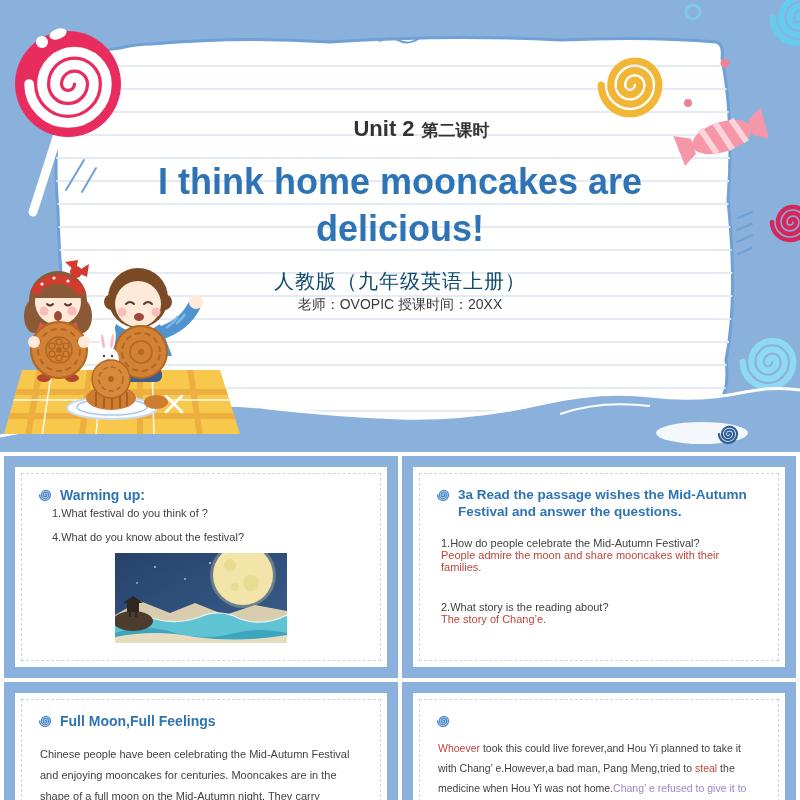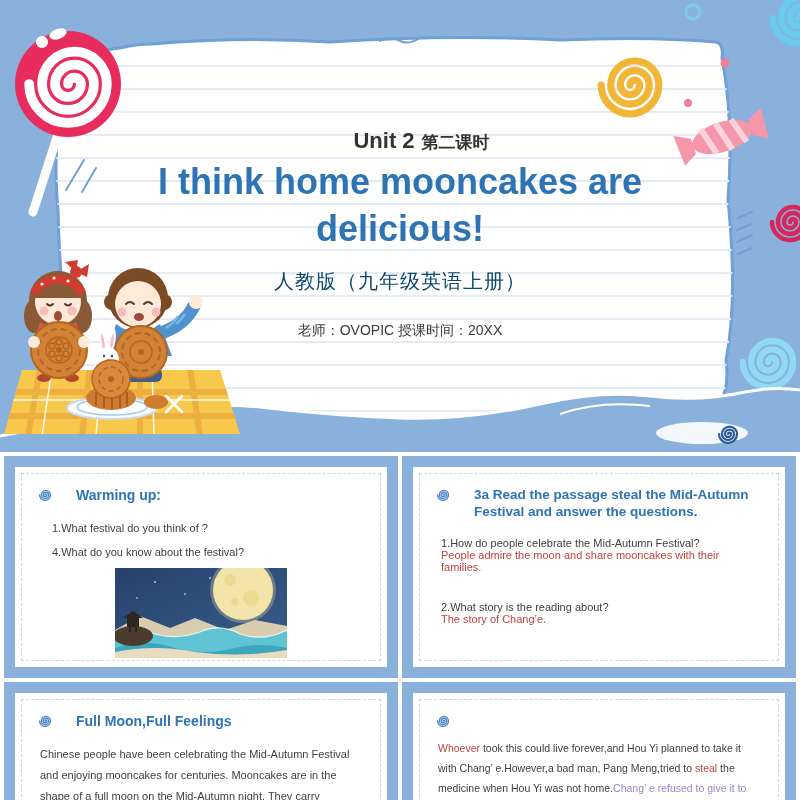--- a/index.html
+++ b/index.html
@@ -4,40 +4,40 @@
 <style>
   html,body{margin:0;padding:0;}
   body{width:800px;height:800px;overflow:hidden;background:#ffffff;
        font-family:"Liberation Sans", sans-serif;}
   .page{width:800px;height:800px;overflow:hidden;background:#ffffff;}
 
   
   .main-slide{position:relative;width:800px;height:452px;background:#8AB1DB;overflow:hidden;}
   .main-slide svg.art{position:absolute;left:0;top:0;}
   .overlay{position:absolute;left:0;right:0;text-align:center;}
-  .unit-line{top:128px;font-size:22px;font-weight:bold;color:#333333;margin-left:43px;}
+  .unit-line{top:116px;font-size:22px;font-weight:bold;color:#333333;margin-left:43px;}
   .unit-suffix{font-size:17px;margin-left:7px;}
   .main-title{top:158px;font-size:36px;line-height:47px;font-weight:bold;color:#2E74B5;}
   .subtitle{top:268px;font-size:20px;color:#0c4a6e;letter-spacing:1px;}
-  .teacher-line{top:322px;font-size:14px;color:#3B3B3B;}
+  .teacher-line{top:296px;font-size:14px;color:#3B3B3B;}
 
   
   .grid{padding:4px;display:grid;grid-template-columns:1fr 1fr;gap:4px;background:#ffffff;}
   .preview{height:222px;background:#8AB1DB;padding:11px;box-sizing:border-box;}
   .pv-white{height:100%;background:#ffffff;padding:6px;box-sizing:border-box;}
   .pv-dash{height:100%;border:1px dashed #c9d6e6;box-sizing:border-box;
            padding:13px 16px;overflow:hidden;position:relative;background:#ffffff;}
 
-  .h-row{display:flex;gap:24px;align-items:flex-start;color:#2E74B5;font-weight:bold;
+  .h-row{display:flex;gap:8px;align-items:flex-start;color:#2E74B5;font-weight:bold;
          font-size:14px;line-height:1.25;}
   .h-icon{width:14px;height:14px;flex:none;margin-top:1px;}
   .h-sm{font-size:13.5px;}
 
   .q{font-size:11px;color:#3F3F3F;margin:12px 0 0 14px;}
-  .q-first{margin-top:17px;}
+  .q-first{margin-top:2px;}
   .moon-img{display:block;margin:10px auto 0;}
 
   .qa{margin-left:5px;font-size:11px;}
   .qa .q-line{color:#3F3F3F;margin-top:16px;}
   .qa .q-gap{margin-top:28px;}
   .qa .a-line{color:#C0443C;}
 
   .body-text{margin:13px 2px 0;font-size:11px;line-height:1.95;color:#3F3F3F;}
 
   .rich{margin:10px 2px 0;font-size:10.5px;line-height:1.92;color:#3F3F3F;}
@@ -307,21 +307,21 @@
     </div>
 
     <div class="preview">
       <div class="pv-white">
           <div class="pv-dash">
         <div class="h-row h-sm">
           <svg class="h-icon" viewBox="-46 -46 92 92">
                 <use href="#spiral" color="#4a86c8"></use>
               </svg>
           <span>
-            <span>3a Read the passage steal the Mid-Autumn</span><br>
+            <span>3a Read the passage wishes the Mid-Autumn</span><br>
             <span>Festival and answer the questions.</span>
           </span>
         </div>
         <div class="qa">
           <div class="q-line">1.How do people celebrate the Mid-Autumn Festival?</div>
           <div class="a-line">People admire the moon and share mooncakes with their families.</div>
           <div class="q-line q-gap">2.What story is the reading about?</div>
           <div class="a-line">The story of Chang’e.</div>
         </div>
       </div>

